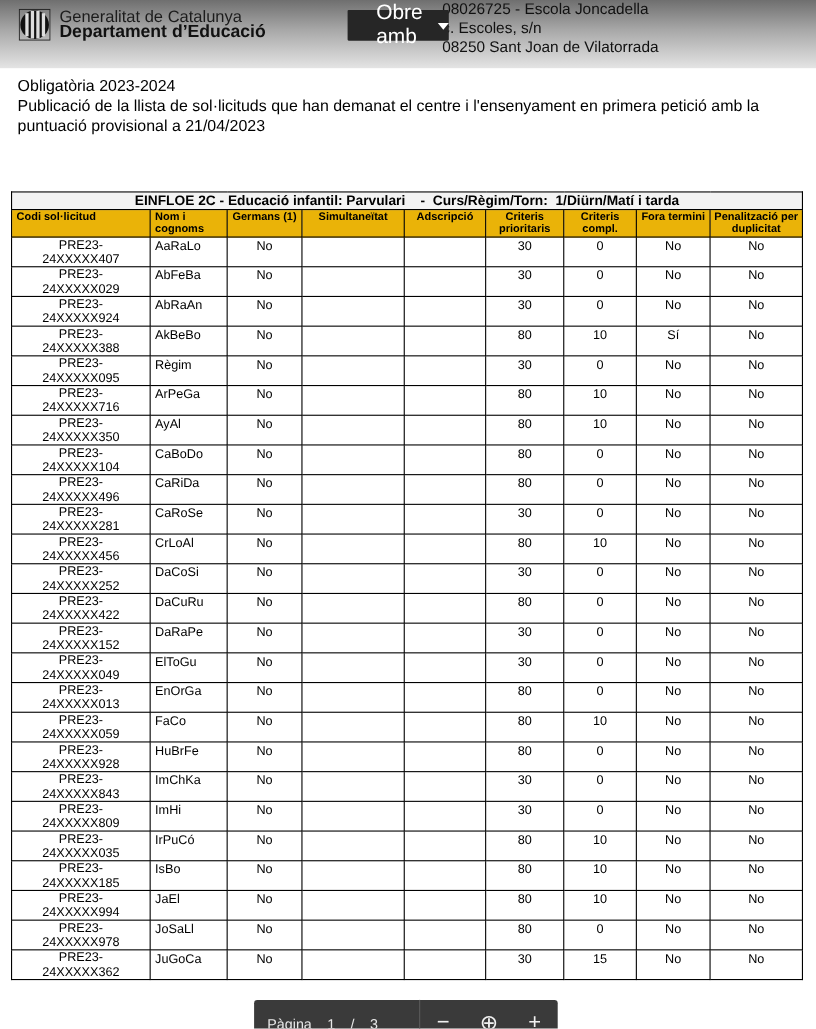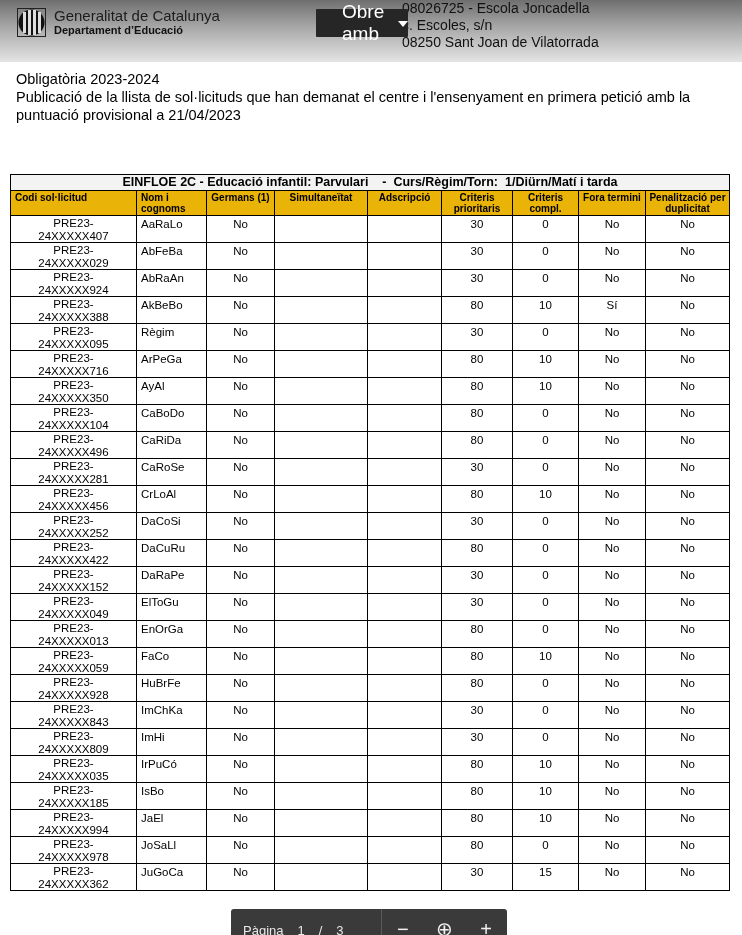--- a/index.html
+++ b/index.html
@@ -6,21 +6,21 @@
   html, body { width: 742px; height: 935px; overflow: hidden; background: #ffffff; }
   body { font-family: "Liberation Sans", sans-serif; color: #000; position: relative; }
 
   .top-band {
     position: absolute; left: 0; top: 0; width: 742px; height: 62px;
     background: linear-gradient(to bottom, #6f6f6f 0%, #a9a9a9 45%, #e4e4e4 100%);
   }
   .logo { position: absolute; left: 17px; top: 8px; width: 29px; height: 29px; }
   .brand { position: absolute; left: 54px; top: 9px; line-height: 14px; }
   .brand .l1 { font-size: 15px; color: #1c1c1c; display: block; }
-  .brand .l2 { font-size: 11px; font-weight: bold; color: #111; display: block; }
+  .brand .l2 { font-size: 16px; font-weight: bold; color: #111; display: block; }
 
   .open-with {
     position: absolute; left: 316px; top: 9px; width: 92px; height: 28px;
     background: #262626; color: #fff; font-size: 19px;
     display: flex; align-items: center; padding-left: 26px; border-radius: 1px;
   }
   .open-with .caret {
     width: 0; height: 0; border-left: 5px solid transparent; border-right: 5px solid transparent;
     border-top: 6px solid #fff; margin-left: 8px; margin-top: 2px;
   }

